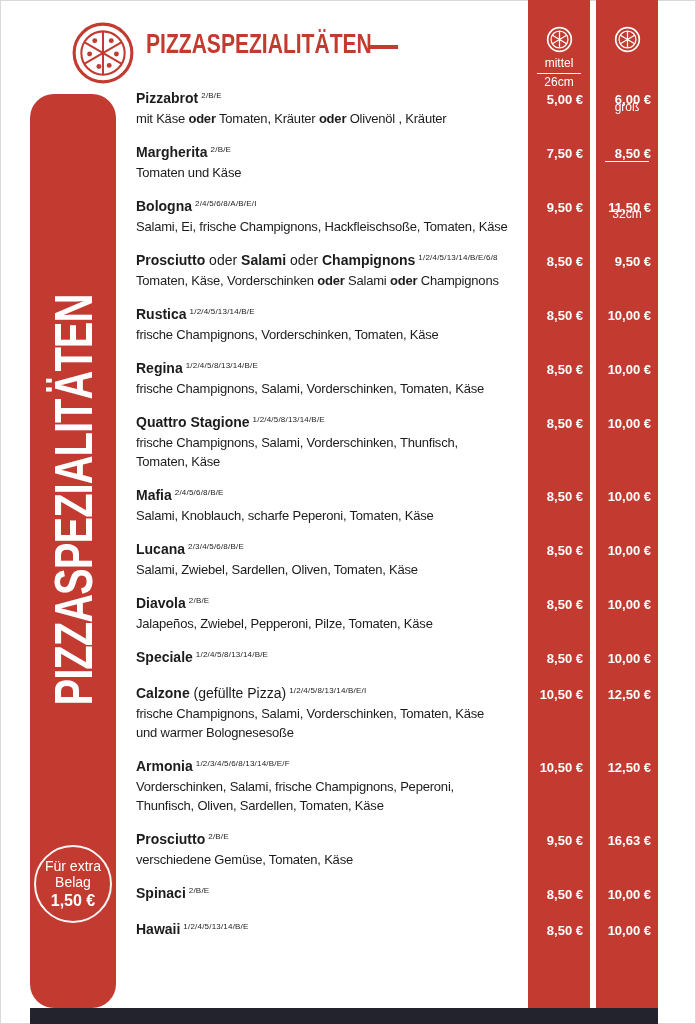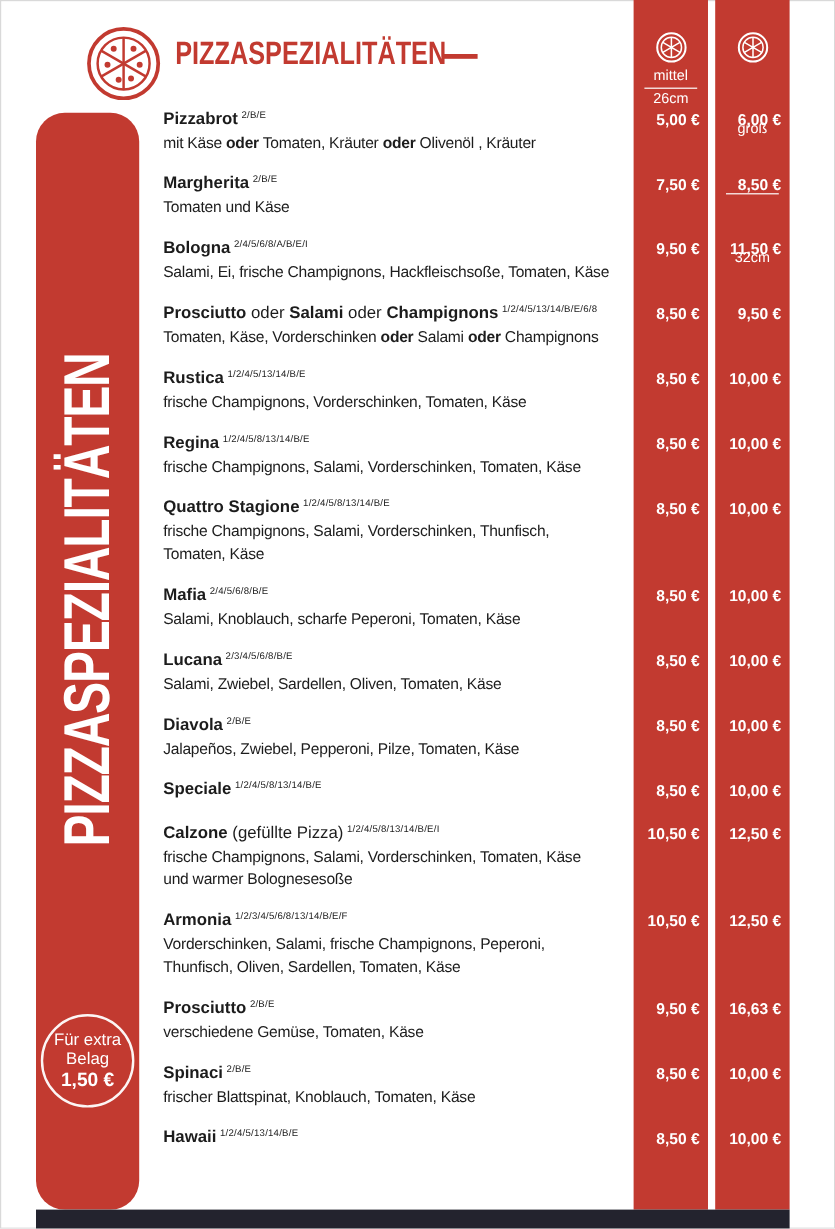--- a/index.html
+++ b/index.html
@@ -375,21 +375,20 @@
       <div class="item-desc">verschiedene Gemüse, Tomaten, Käse</div>
     </div>
     <div class="price-cell price-mittel">9,50 €</div>
     <div class="price-spacer"></div>
     <div class="price-cell price-gross">16,63 €</div>
   </div>
 
   <div class="menu-row">
     <div class="row-text">
       <div class="item-name"><span class="name-rich"><b>Spinaci</b></span><span class="item-codes">2/B/E</span></div>
-      <div class="item-desc">frischer Blattspinat, Knoblauch, Tomaten, Käse</div>
     </div>
     <div class="price-cell price-mittel">8,50 €</div>
     <div class="price-spacer"></div>
     <div class="price-cell price-gross">10,00 €</div>
   </div>
 
   <div class="menu-row">
     <div class="row-text">
       <div class="item-name"><span class="name-rich"><b>Hawaii</b></span><span class="item-codes">1/2/4/5/13/14/B/E</span></div>
 

